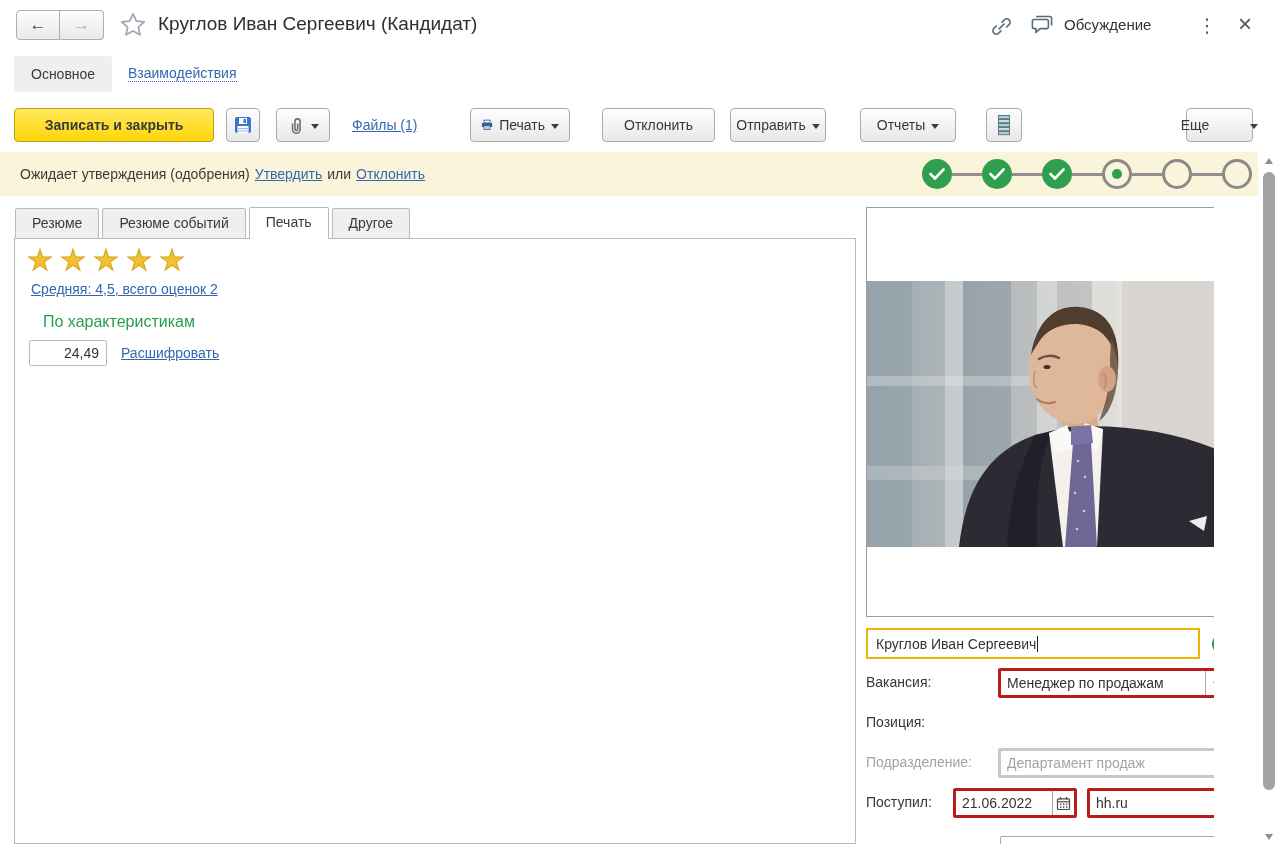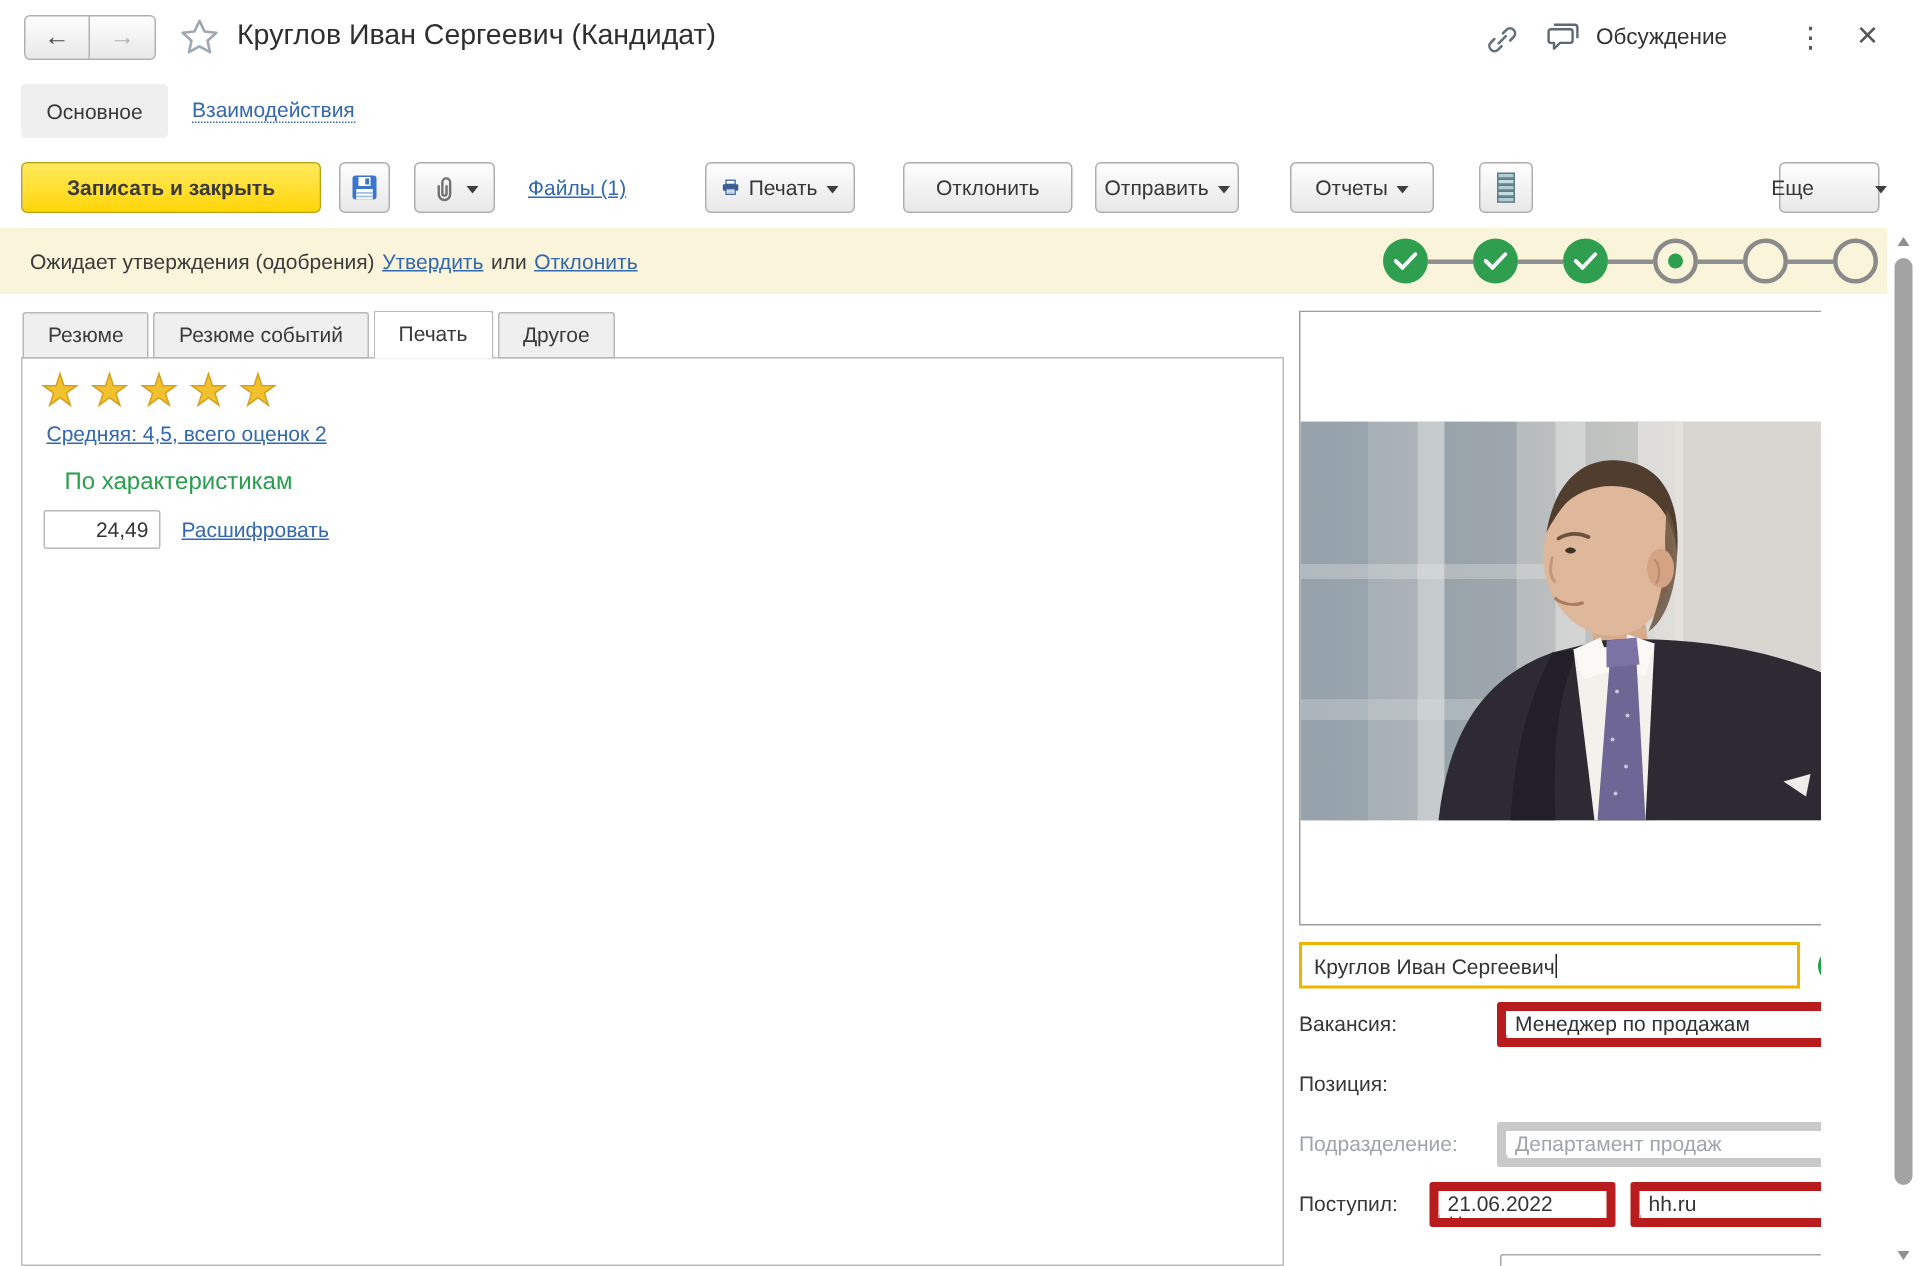--- a/index.html
+++ b/index.html
@@ -88,22 +88,22 @@
   .tcaret { display:inline-block; width:1px; height:16px; background:#222; margin-left:1px;
             animation:blink 1.1s step-end infinite; }
   @keyframes blink { 50% { opacity:0; } }
   .toggle { left:346px; top:426px; width:44px; height:22px; border-radius:11px; background:#1FA049; }
   .toggle::after { content:""; position:absolute; right:-3px; top:-3px; width:26px; height:26px;
                    border-radius:50%; background:#fff; border:1px solid #BFBFBF;
                    box-shadow:0 1px 2px rgba(0,0,0,.25); }
   .frow { left:0; width:392px; height:30px; }
   .flabel { position:absolute; left:0; top:6px; font-size:14px; color:#373737; white-space:nowrap; }
   .flabel.dis { color:#9FA5AA; }
-  .combo { position:absolute; height:30px; border:6px solid #b91c1c; border-radius:2px; background:#fff;
-           display:flex; overflow:hidden;flex-direction:column; }
+  .combo { position:absolute; height:30px; border:3px solid #b91c1c; border-radius:2px; background:#fff;
+           display:flex; overflow:hidden; }
   .combo input { flex:1; min-width:0; border:none; outline:none; padding:0 6px; font-size:14px;
                  font-family:inherit; color:#333; background:transparent; }
   .combo .seg { width:22px; border-left:1px solid #A9A9A9; display:flex; align-items:center;
                 justify-content:center; background:#fff; flex:0 0 auto; }
   .combo.dis { border-color:#C9C9C9; }
   .combo.dis input { color:#9FA5AA; }
   .combo.dis .seg { border-left-color:#C9C9C9; }
   .openbtn { position:absolute; width:24px; height:30px; border:1px solid #A9A9A9; border-radius:3px;
              background:#fff; display:flex; align-items:center; justify-content:center; }
   .r1 { top:461px; } .r2 { top:501px; } .r3 { top:541px; } .r4 { top:581px; } .r5 { top:629px; }

